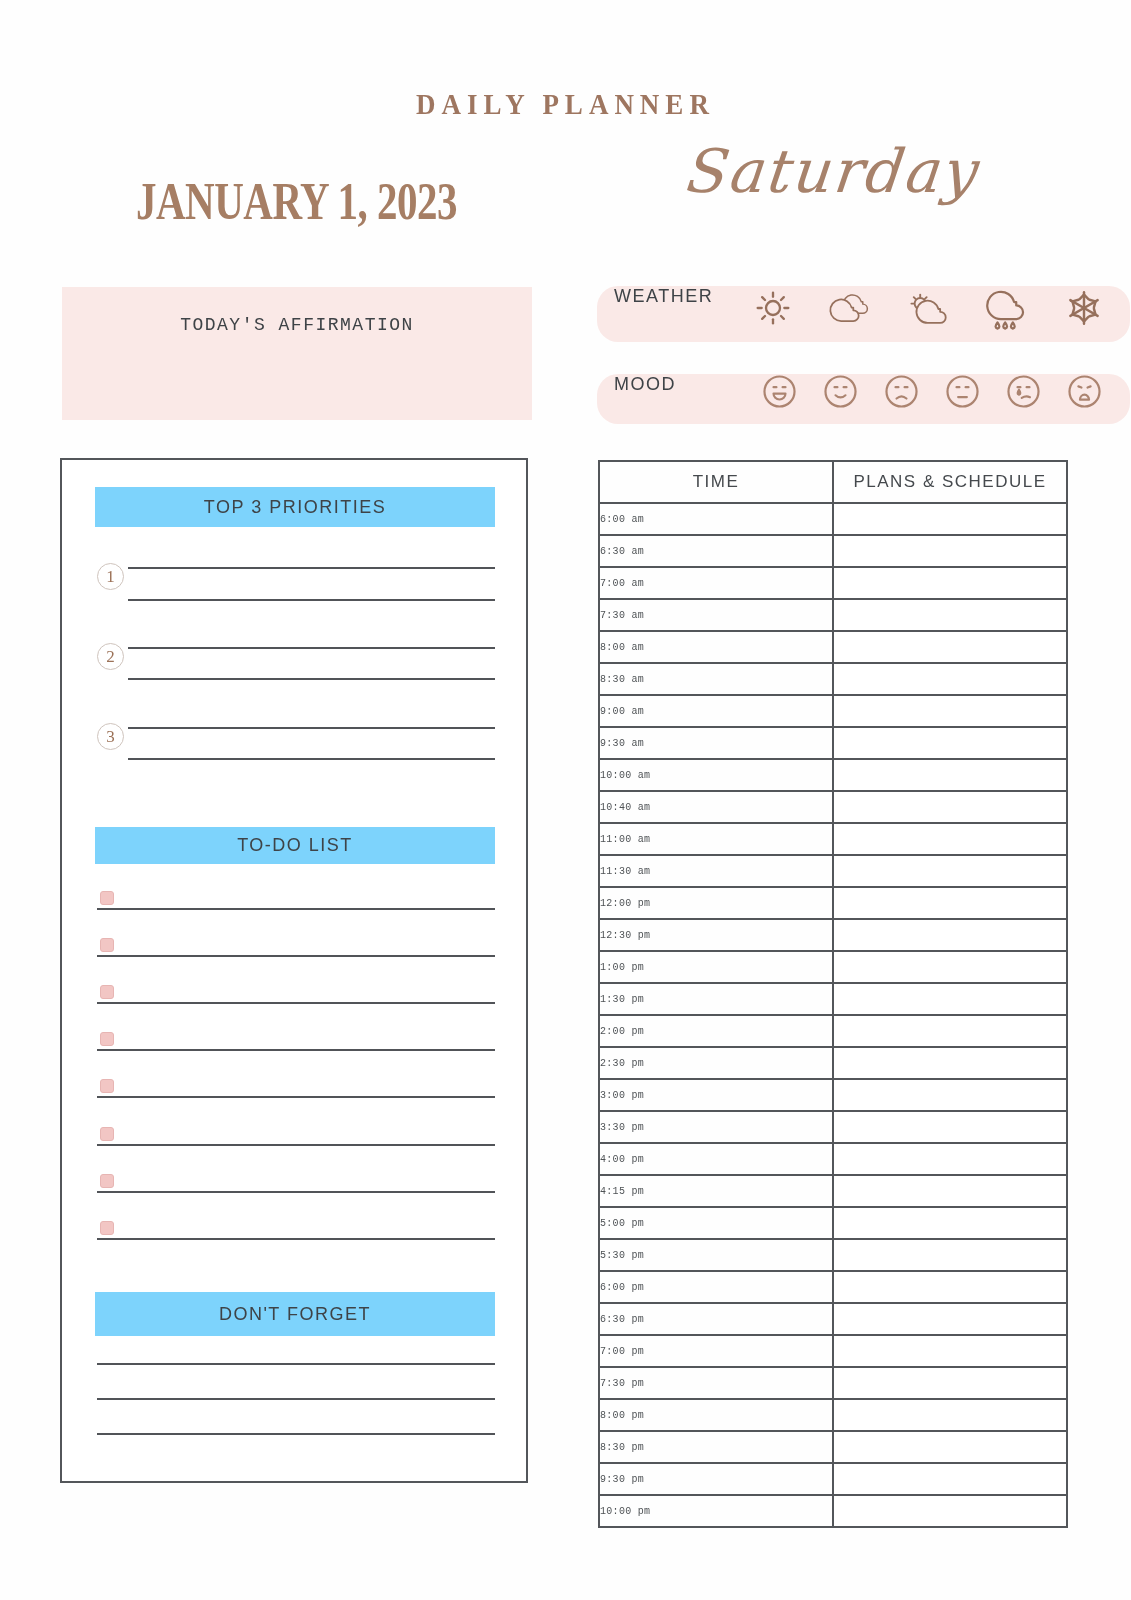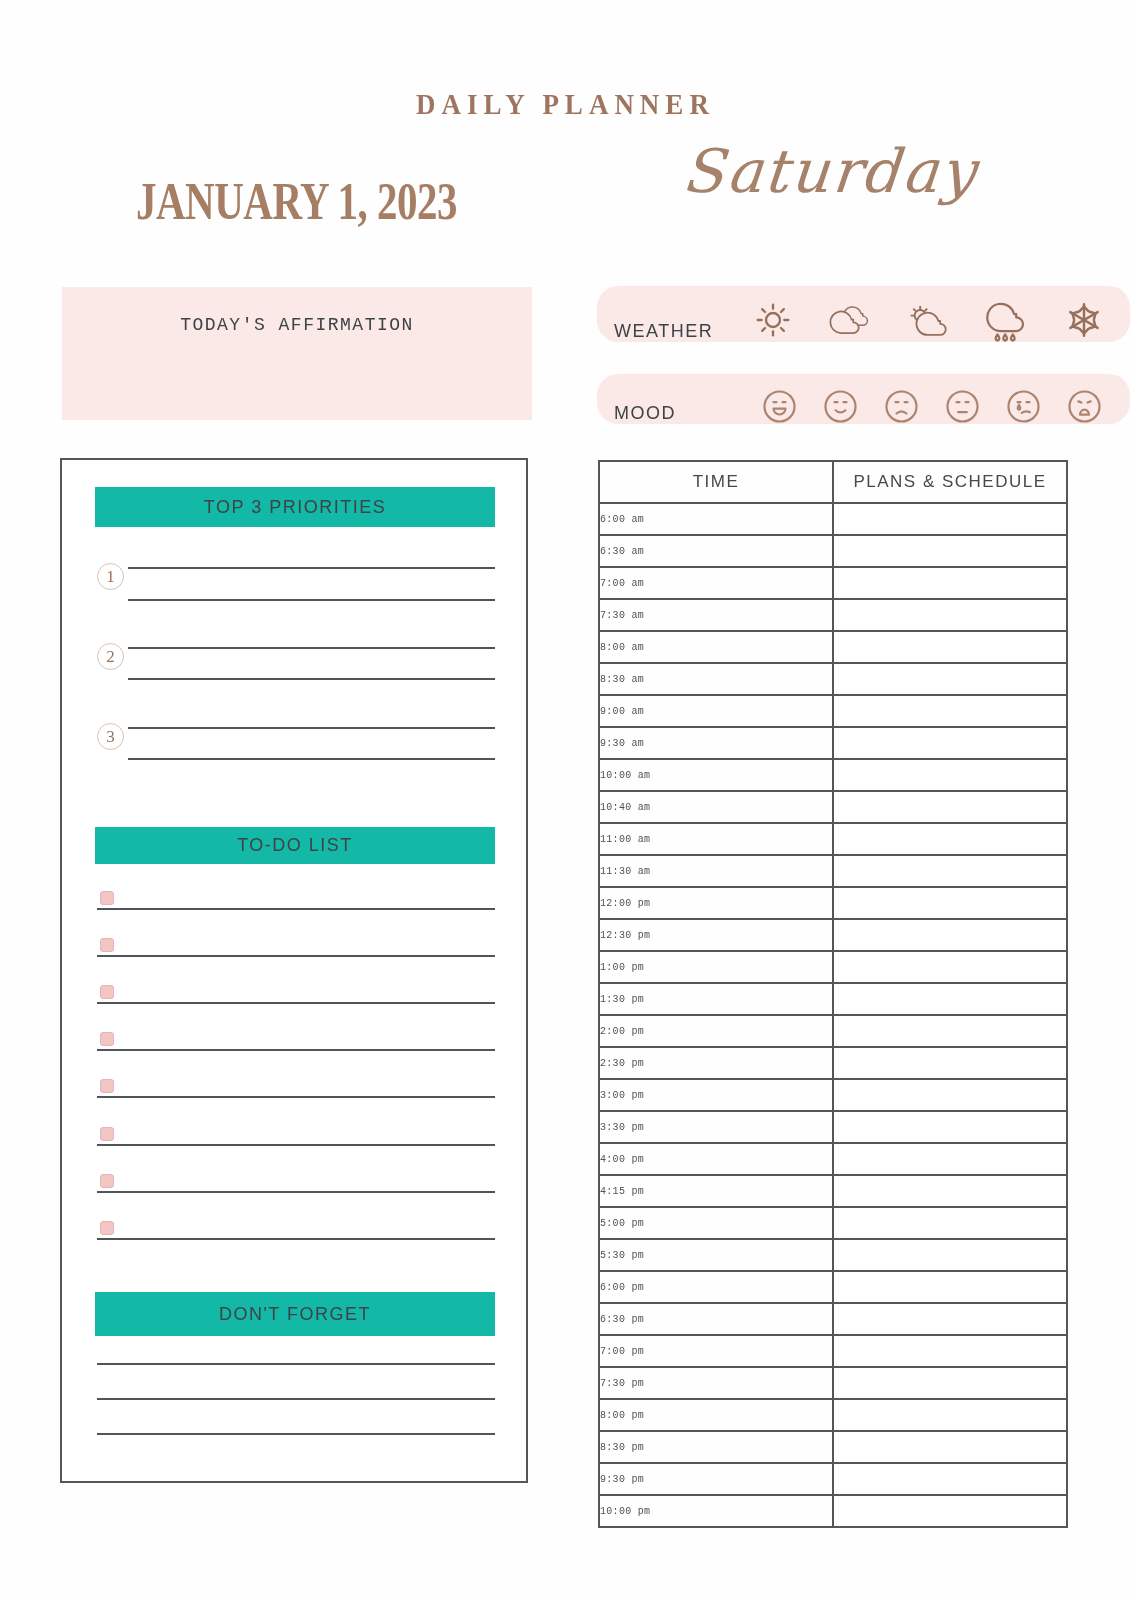--- a/index.html
+++ b/index.html
@@ -16,35 +16,35 @@
   .day-script{position:absolute;top:136px;left:688px;
     font-family:"DejaVu Serif",serif;font-style:italic;font-size:60px;letter-spacing:2px;
     color:#a7826b;transform:skewX(-8deg);}
 
   
   .pinkbox{background:#fae9e7;}
   .affirmation-box{position:absolute;left:62px;top:287px;width:470px;height:133px;text-align:center;}
   .affirmation-box .box-label{margin-top:28px;display:inline-block;font-family:Liberation Mono, monospace;}
   .box-label,.band-label{font-size:18px;letter-spacing:1.5px;color:#3e4347;font-weight:500;}
 
-  .band{position:absolute;left:597px;width:533px;display:flex;align-items:flex-end;border-radius:21px;}
+  .band{position:absolute;left:597px;width:533px;display:flex;align-items:flex-start;border-radius:21px;}
   .weather-band{top:286px;height:56px;}
   .mood-band{top:374px;height:50px;}
   .band .band-label{padding-left:17px;}
   .icon-row{flex:1;display:flex;justify-content:space-between;align-items:center;}
   .weather-band .icon-row{margin-left:38px;padding-right:24px;}
   .mood-band .icon-row{margin-left:86px;padding-right:28px;}
   .wicon{width:44px;height:44px;display:flex;align-items:center;justify-content:center;}
   .micon{width:35px;height:35px;display:flex;align-items:center;justify-content:center;}
   .wicon svg,.micon svg{display:block;}
 
   
   .left-panel{position:absolute;left:60px;top:458px;width:468px;height:1025px;
     border:2px solid #53565a;box-sizing:border-box;background:#fff;}
-  .bar{position:absolute;left:33px;width:400px;background:#14b8a6;display:flex;
+  .bar{position:absolute;left:33px;width:400px;background:#7dd3fc;display:flex;
     align-items:center;justify-content:center;}
   .bar span{font-size:18px;letter-spacing:1.5px;color:#3e4347;font-weight:500;}
   .priorities-bar{top:27px;height:40px;}
   .todo-bar{top:367px;height:37px;}
   .forget-bar{top:832px;height:44px;}
 
   .pnum{position:absolute;left:35px;width:27px;height:27px;border:1.5px solid #cfc4bd;
     border-radius:50%;box-sizing:border-box;display:flex;align-items:center;justify-content:center;
     font-family:"Liberation Serif",serif;font-size:17px;color:#9c7258;}
   .wline{position:absolute;border-bottom:2px solid #515458;}

